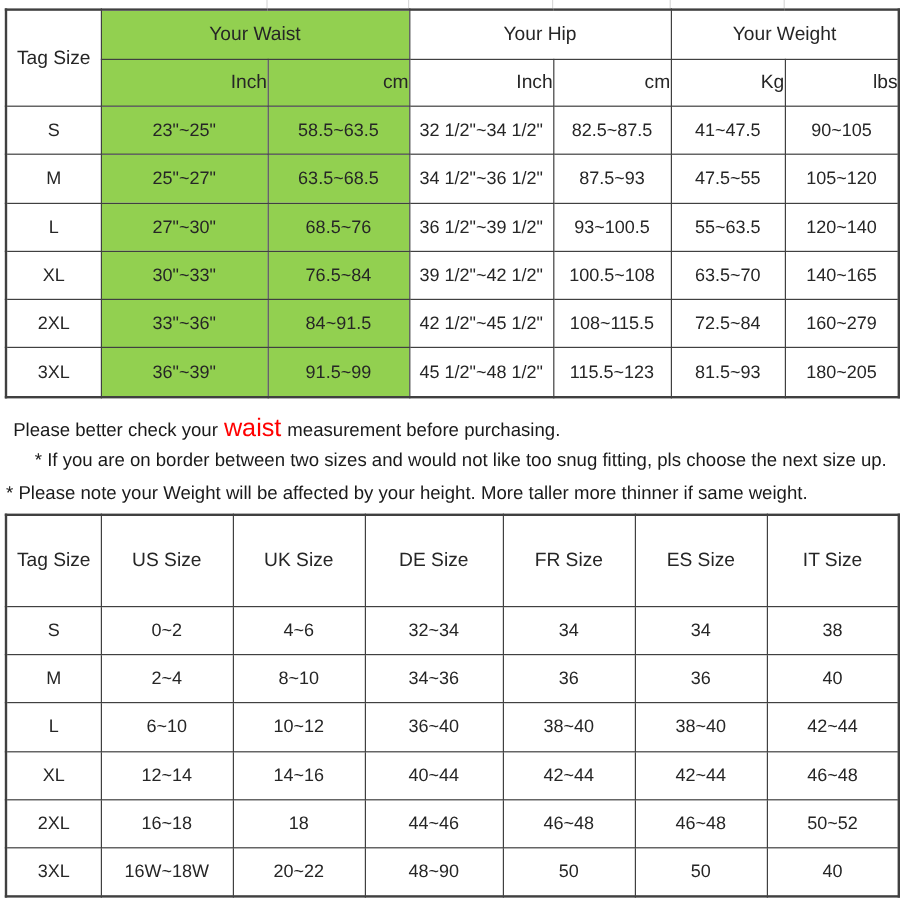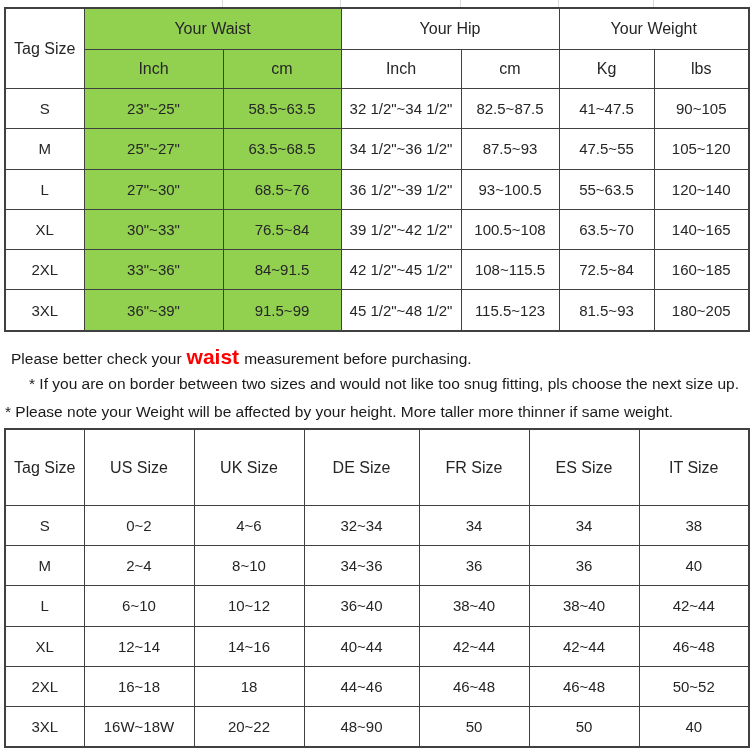--- a/index.html
+++ b/index.html
@@ -12,30 +12,30 @@
   #table1,#table2{position:absolute;left:4px;border:2px solid #404040;}
   #table1{top:7px;width:744px;}
   #table2{top:428px;width:744px;}
   th,td{
     border:1px solid #404040;text-align:center;vertical-align:middle;
     font-weight:normal;padding:0;font-size:15px;color:#262626;
     overflow:hidden;white-space:nowrap;
   }
   th{font-size:16px;}
   #table1 thead tr.group-row th{height:40px;}
-  #table1 thead tr.sub-row th{height:38px;}
+  #table1 thead tr.sub-row th{height:38px;text-align:right;}
   #table1 tbody td{height:39.3px;}
   #table2 thead th{height:75px;}
   #table2 tbody td{height:39.2px;}
   .green{background:#92D050;}
   .notes{position:absolute;left:5px;width:745px;font-size:15.5px;color:#1a1a1a;}
   #note1{top:346px;padding-left:6px;}
   #note2{top:375px;margin-left:24px;}
   #note3{top:403px;}
-  .waist-red{color:#FF0000;font-weight:bold;font-size:21px;margin:0 5px;line-height:1;}
+  .waist-red{color:#FF0000;font-weight:normal;font-size:21px;margin:0 5px;line-height:1;}
   .gridstub{position:absolute;top:0;width:1px;height:7px;background:#d9d9d9;}
 </style>
 </head>
 <body>
 
 <div class="gridstub" style="left:222px"></div>
 <div class="gridstub" style="left:340px"></div>
 <div class="gridstub" style="left:460px"></div>
 <div class="gridstub" style="left:558px"></div>
 <div class="gridstub" style="left:653px"></div>
@@ -103,21 +103,21 @@
         <td>63.5~70</td>
         <td>140~165</td>
       </tr>
       <tr>
         <td>2XL</td>
         <td class="green">33"~36"</td>
         <td class="green">84~91.5</td>
         <td>42 1/2"~45 1/2"</td>
         <td>108~115.5</td>
         <td>72.5~84</td>
-        <td>160~185</td>
+        <td>160~279</td>
       </tr>
       <tr>
         <td>3XL</td>
         <td class="green">36"~39"</td>
         <td class="green">91.5~99</td>
         <td>45 1/2"~48 1/2"</td>
         <td>115.5~123</td>
         <td>81.5~93</td>
         <td>180~205</td>
       </tr>

